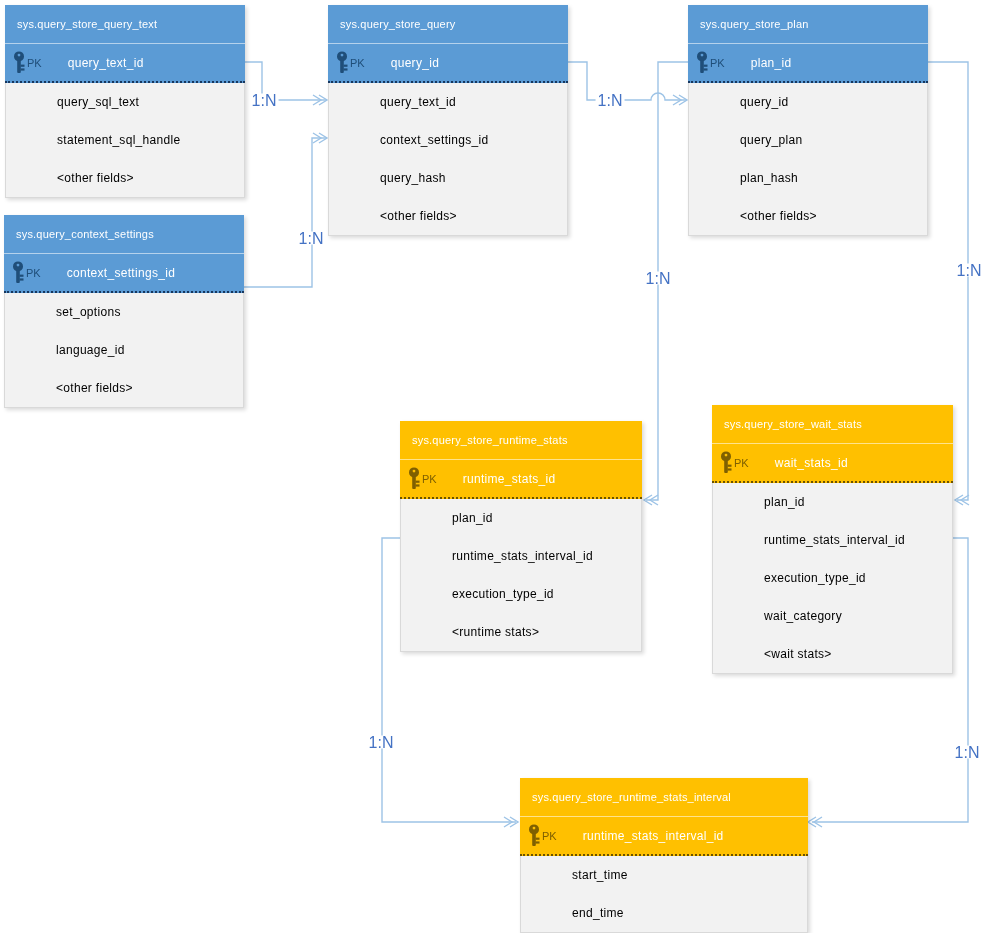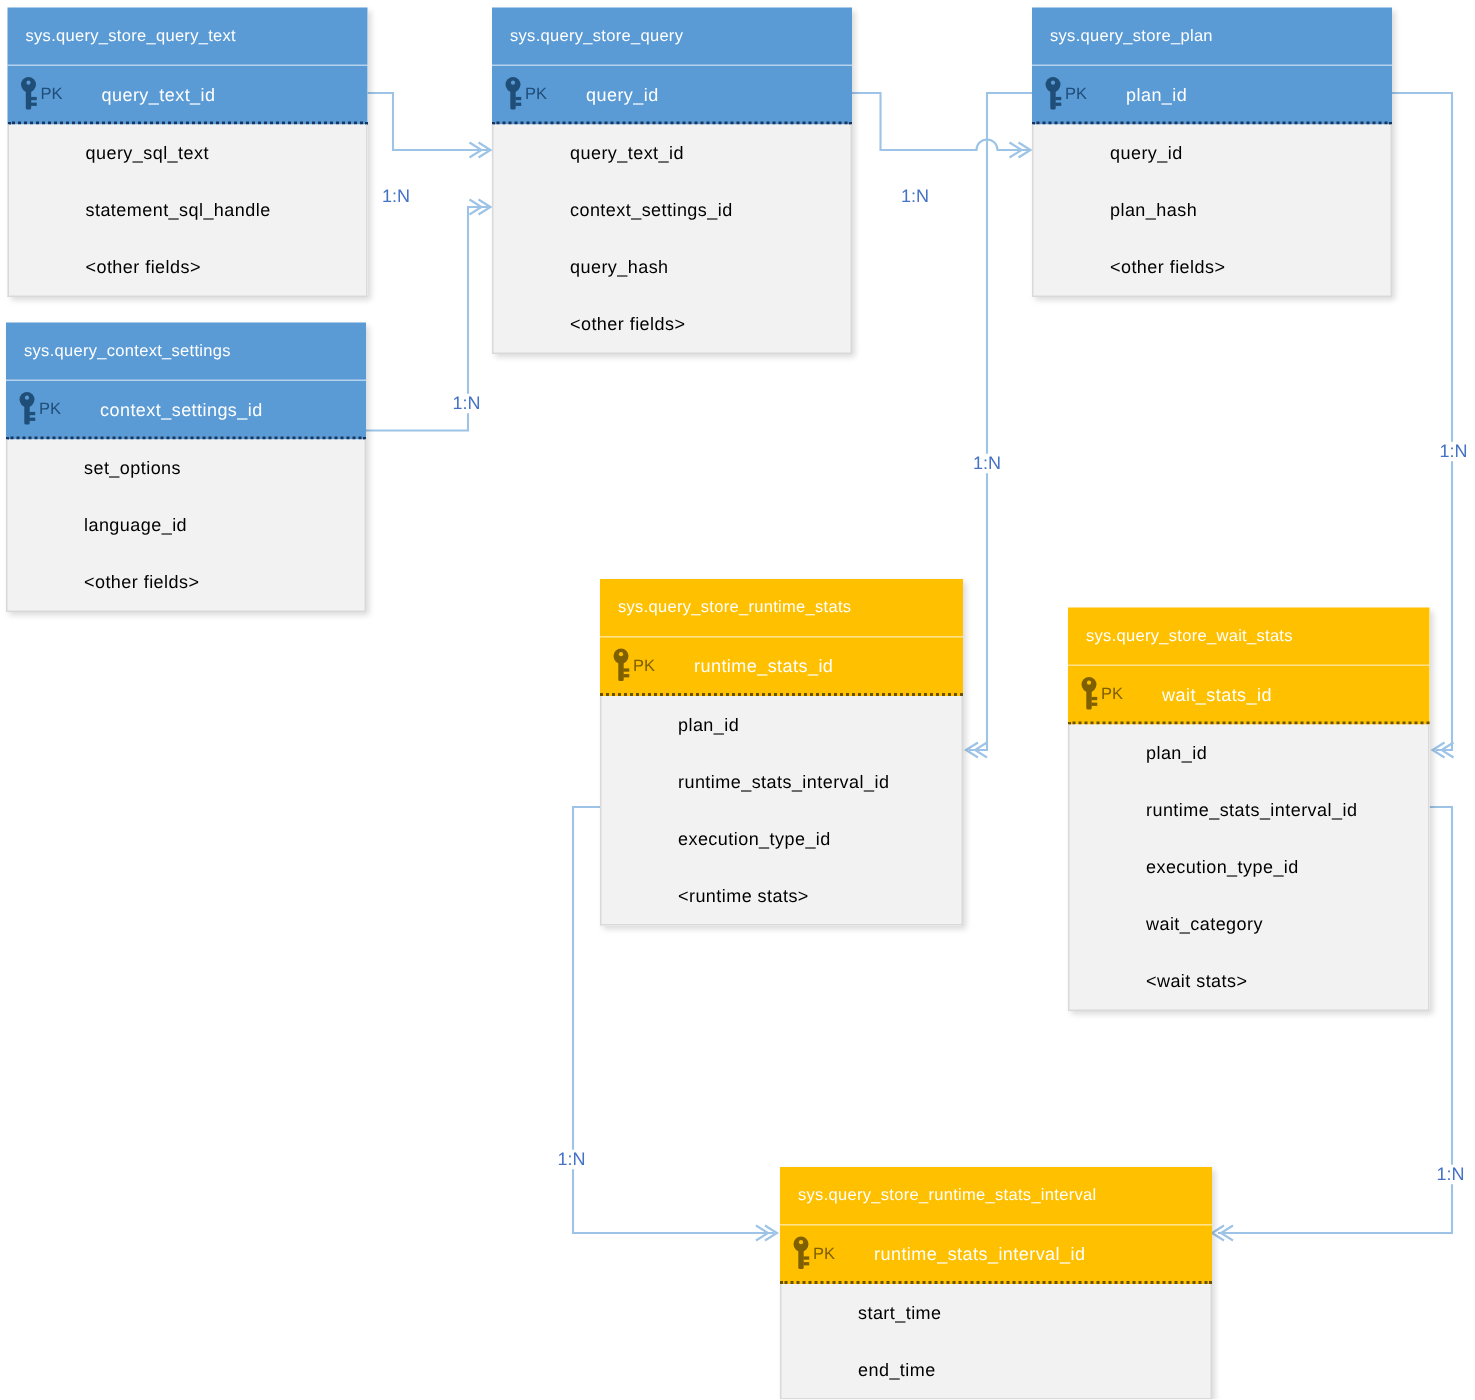--- a/index.html
+++ b/index.html
@@ -32,22 +32,22 @@
     background:#F2F2F2;border:1px solid #D9D9D9;border-top:none;
   }
   .field-row{
     height:38px;line-height:38px;padding-left:51px;font-size:12px;
     color:#000000;letter-spacing:0.3px;white-space:nowrap;overflow:hidden;
   }
   #wires{position:absolute;left:0;top:0;pointer-events:none;}
   #wires path{stroke:#9DC3E6;stroke-width:1.4;fill:none;}
   .rel-label{
     position:absolute;transform:translate(-50%,-50%);
-    background:#ffffff;color:#4472C4;font-size:12px;padding:0 2px;
-    line-height:13px;white-space:nowrap;margin-top:31px;
+    background:#ffffff;color:#4472C4;font-size:16px;padding:0 2px;
+    line-height:13px;white-space:nowrap;
   }
 </style>
 </head>
 <body>
 
 <div id="canvas">
 
   <svg id="wires" width="983" height="933">
 
     <path d="M245 62 H262 V100 H326"></path>
@@ -141,20 +141,21 @@
               <rect x="7.5" y="17.4" width="4" height="2.2"></rect>
             </g>
             <circle cx="6" cy="4.1" r="1.4" fill="#5B9BD5"></circle>
           </svg>
       </span>
       <span class="pk-label">PK</span>
       <span class="pk-field">plan_id</span>
     </div>
     <div class="tbl-body">
       <div class="field-row">query_id</div>
+      <div class="field-row">query_plan</div>
       <div class="field-row">plan_hash</div>
       <div class="field-row">&lt;other fields&gt;</div>
     </div>
   </div>
 
   <div class="entity blue" style="left:4px;top:215px;width:240px">
     <div class="tbl-title">sys.query_context_settings</div>
     <div class="pk-row">
       <span class="key-icon">
         <svg width="13" height="23" viewBox="0 0 13 23">
@@ -170,21 +171,21 @@
       <span class="pk-label">PK</span>
       <span class="pk-field">context_settings_id</span>
     </div>
     <div class="tbl-body">
       <div class="field-row">set_options</div>
       <div class="field-row">language_id</div>
       <div class="field-row">&lt;other fields&gt;</div>
     </div>
   </div>
 
-  <div class="entity orange" style="left:400px;top:386px;width:242px">
+  <div class="entity orange" style="left:400px;top:421px;width:242px">
     <div class="tbl-title">sys.query_store_runtime_stats</div>
     <div class="pk-row">
       <span class="key-icon">
         <svg width="13" height="23" viewBox="0 0 13 23">
             <g fill="#7F6000">
               <circle cx="6" cy="5.4" r="5"></circle>
               <rect x="4.2" y="9" width="3.6" height="13" rx="1"></rect>
               <rect x="7.5" y="13.6" width="4" height="2.2"></rect>
               <rect x="7.5" y="17.4" width="4" height="2.2"></rect>
             </g>

